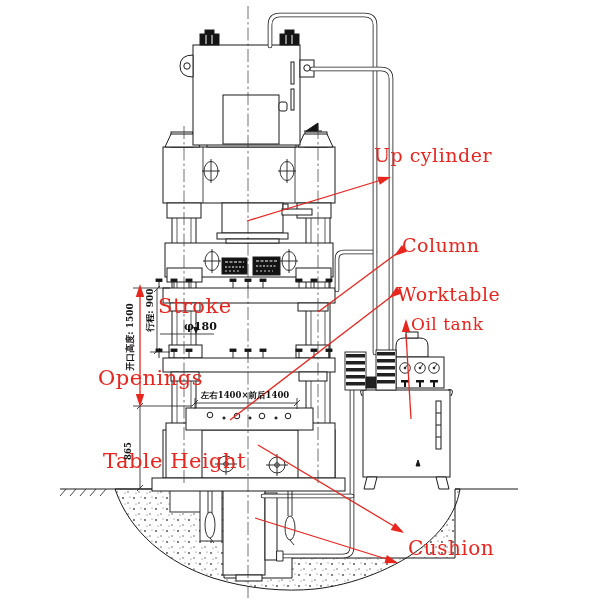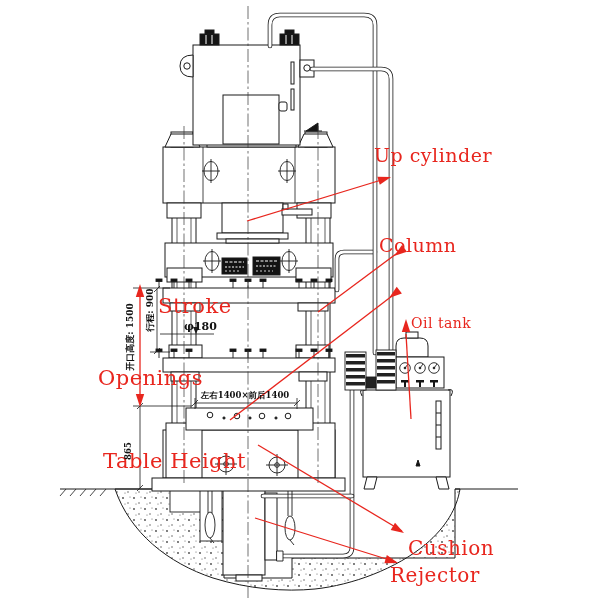--- a/index.html
+++ b/index.html
@@ -1,20 +1,20 @@
 <!DOCTYPE html>
 <html><head>
 <meta charset="utf-8">
 <style>
   html,body{margin:0;padding:0;background:#fff;}
   #stage{position:relative;width:518px;height:600px;background:#fff;overflow:hidden;
          font-family:"DejaVu Serif","Liberation Serif",serif;}
   #stage svg{position:absolute;left:0;top:0;}
   .lbl{position:absolute;color:#e8261e;white-space:nowrap;line-height:1;letter-spacing:.5px;}
-  .lbl.s19{font-size:19px;} .lbl.s17{font-size:14px;} .lbl.s21{font-size:21px;} .lbl.s20{font-size:20px;}
+  .lbl.s19{font-size:19px;} .lbl.s17{font-size:17px;} .lbl.s21{font-size:21px;} .lbl.s20{font-size:20px;}
   .dim{position:absolute;color:#111;font-weight:bold;white-space:nowrap;line-height:1;
        font-family:"DejaVu Serif","Liberation Serif",serif;}
   .dim.rot{transform:translate(-50%,-50%) rotate(-90deg);}
   .dim.ctr{transform:translate(-50%,-50%);text-align:center;}
 </style>
 </head>
 <body>
 
 <div id="stage">
 
@@ -414,27 +414,27 @@
   <polygon points="0,0 -13,4.2 -13,-4.2" transform="translate(398,563) rotate(17.3)" stroke="none"></polygon>
   <g>
     <line x1="140" y1="288" x2="140" y2="403" fill="none"></line>
     <polygon points="0,0 -13,4.2 -13,-4.2" transform="translate(140,284) rotate(-90)" stroke="none"></polygon>
     <polygon points="0,0 -13,4.2 -13,-4.2" transform="translate(140,407) rotate(90)" stroke="none"></polygon>
   </g>
 </g>
 </svg>
 
 <div class="lbl s19" style="left:374px;top:146px;">Up cylinder</div>
-<div class="lbl s19" style="left:379px;top:236px;text-align:center;">Column</div>
+<div class="lbl s19" style="left:402px;top:236px;text-align:center;">Column</div>
+<div class="lbl s19" style="left:397px;top:285px;">Worktable</div>
 <div class="lbl s17" style="left:411px;top:316px;">Oil tank</div>
 <div class="lbl s21" style="left:158px;top:296px;">Stroke</div>
 <div class="lbl s21" style="left:103px;top:451px;">Table Height</div>
 <div class="lbl s21" style="left:98px;top:368px;">Openings</div>
 <div class="lbl s20" style="left:408px;top:538px;">Cushion</div>
-<div class="lbl s20" style="left:390px;top:565px;">Rejector</div>
 
 <div class="dim rot" style="left:130px;top:337px;font-size:9px;">开口高度: 1500</div>
 <div class="dim rot" style="left:150px;top:310px;font-size:9px;">行程: 900</div>
 <div class="dim rot" style="left:128px;top:451px;font-size:8.5px;">865</div>
 <div class="dim" style="left:184px;top:321px;font-size:11px;">φ180</div>
 <div class="dim ctr" style="left:245px;top:395px;font-size:8.5px;">左右1400×前后1400</div>
 
 </div>
 
 </body></html>

